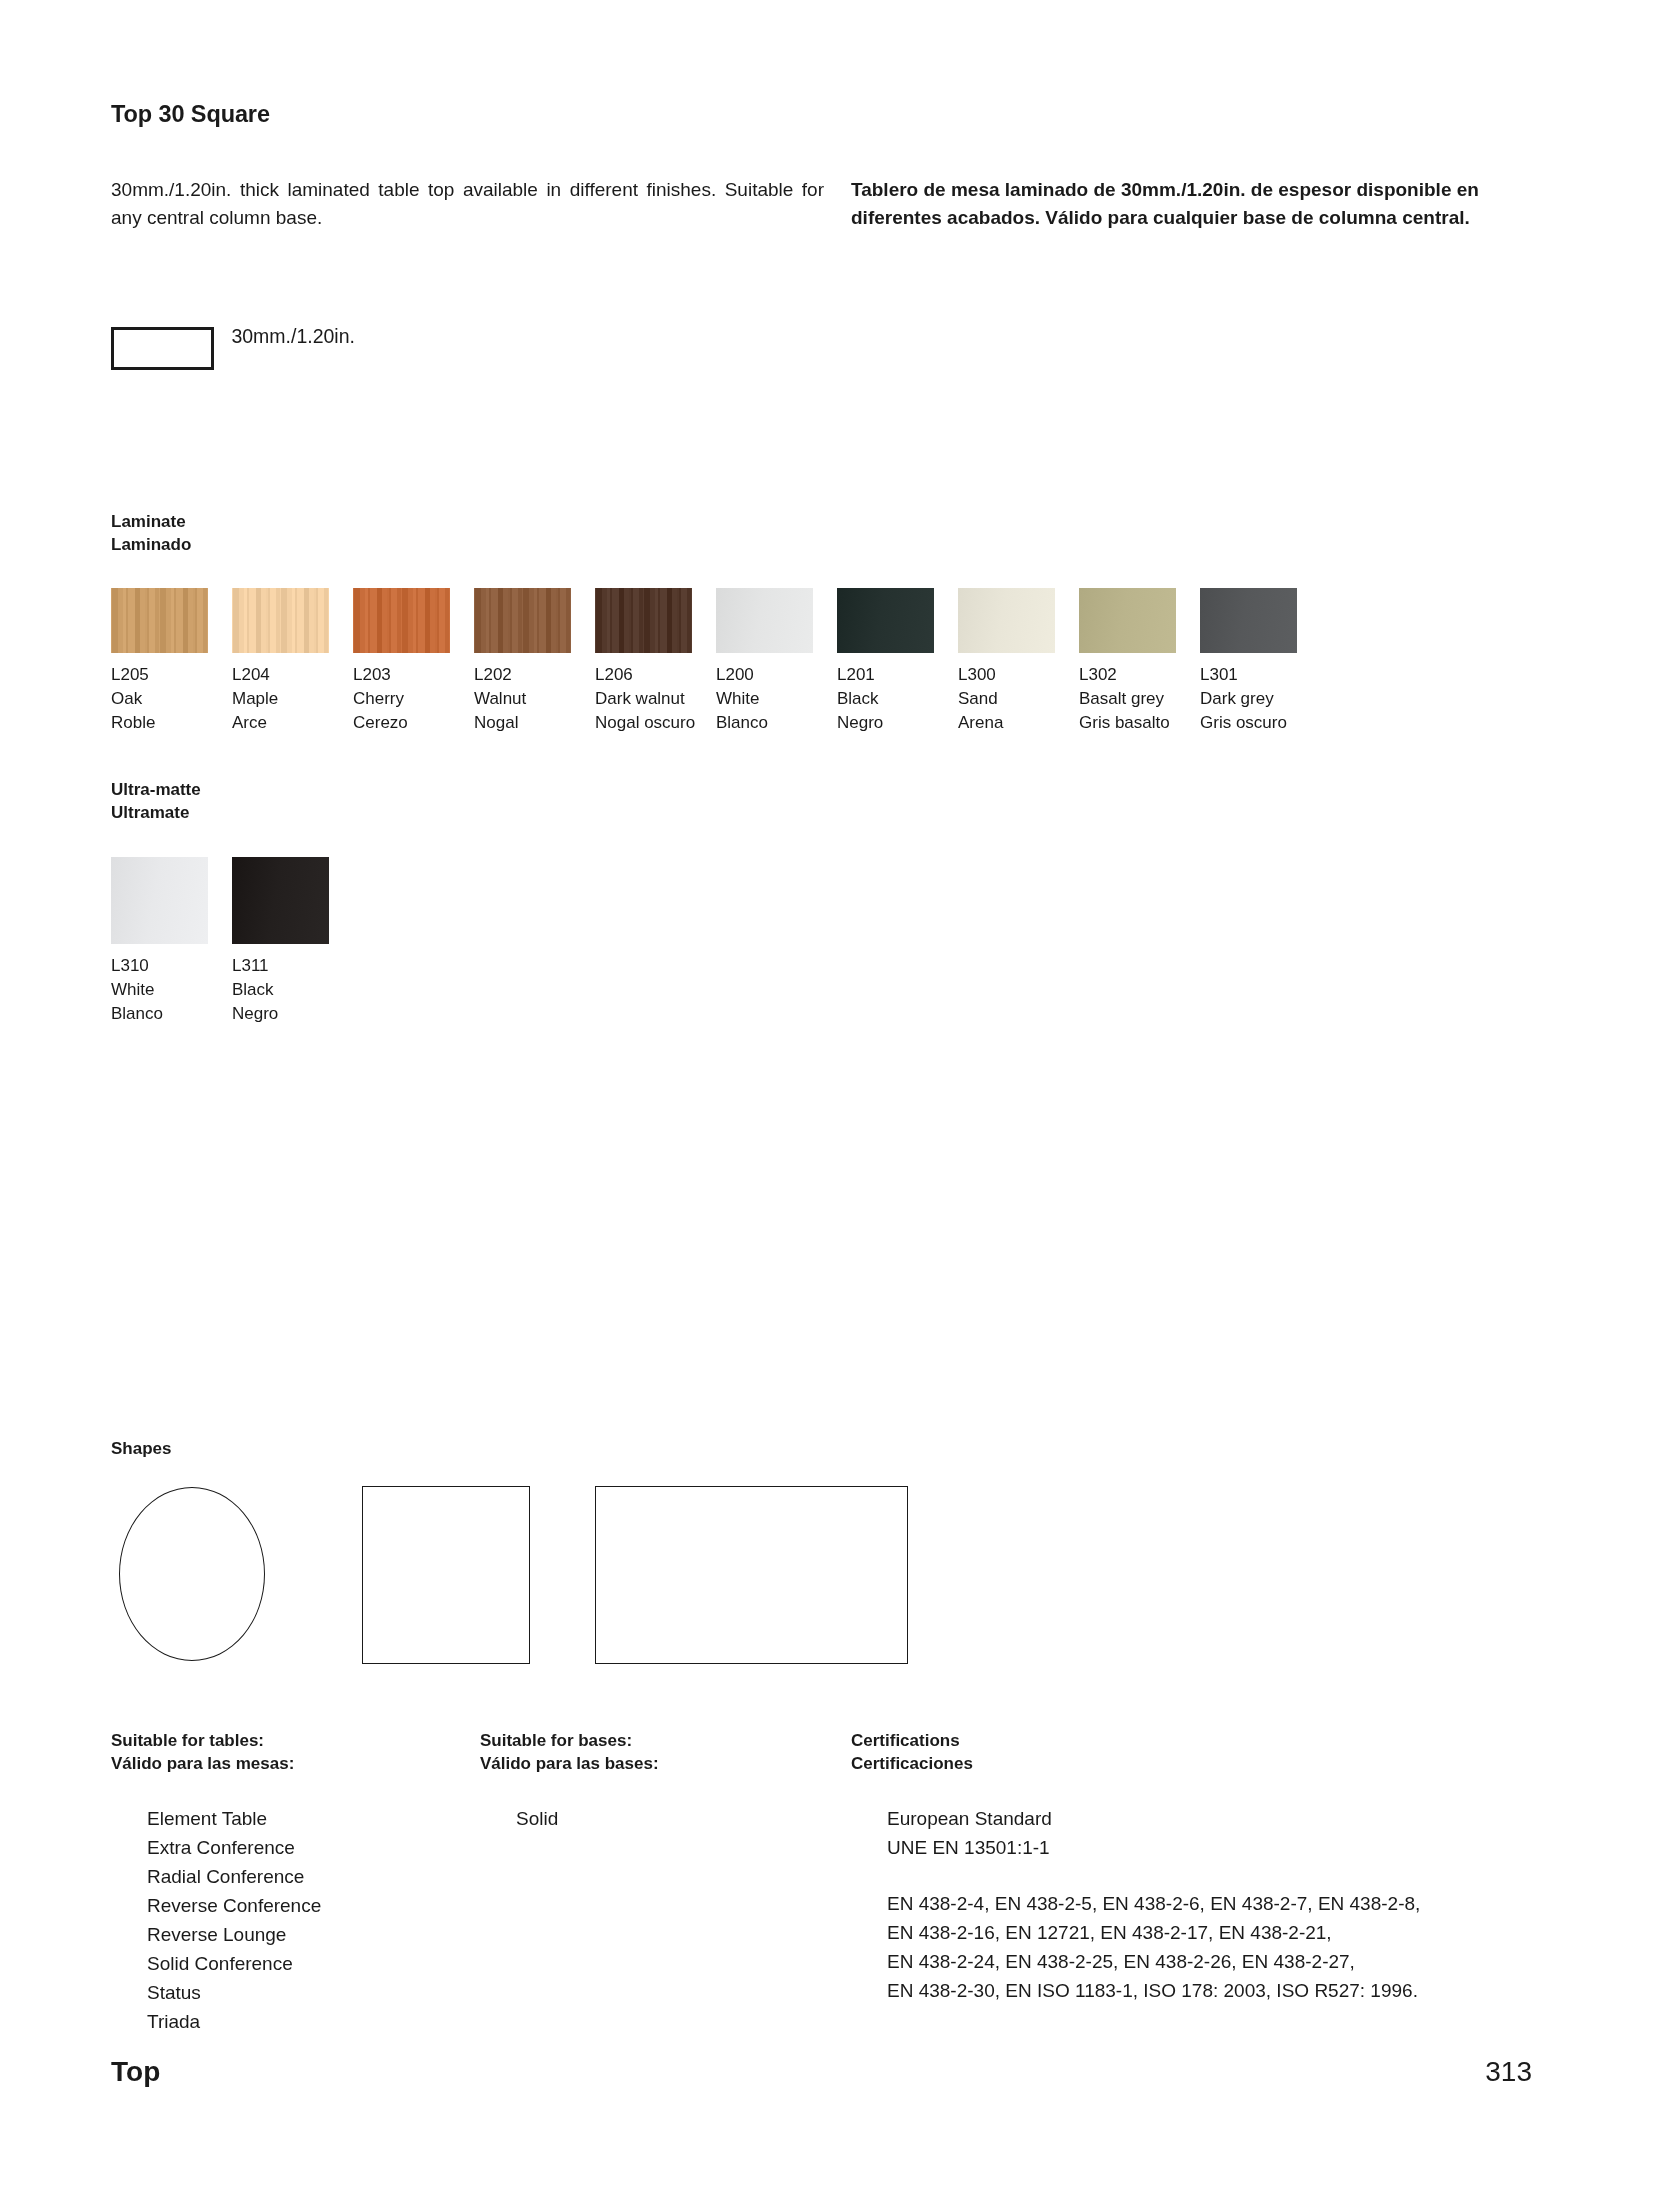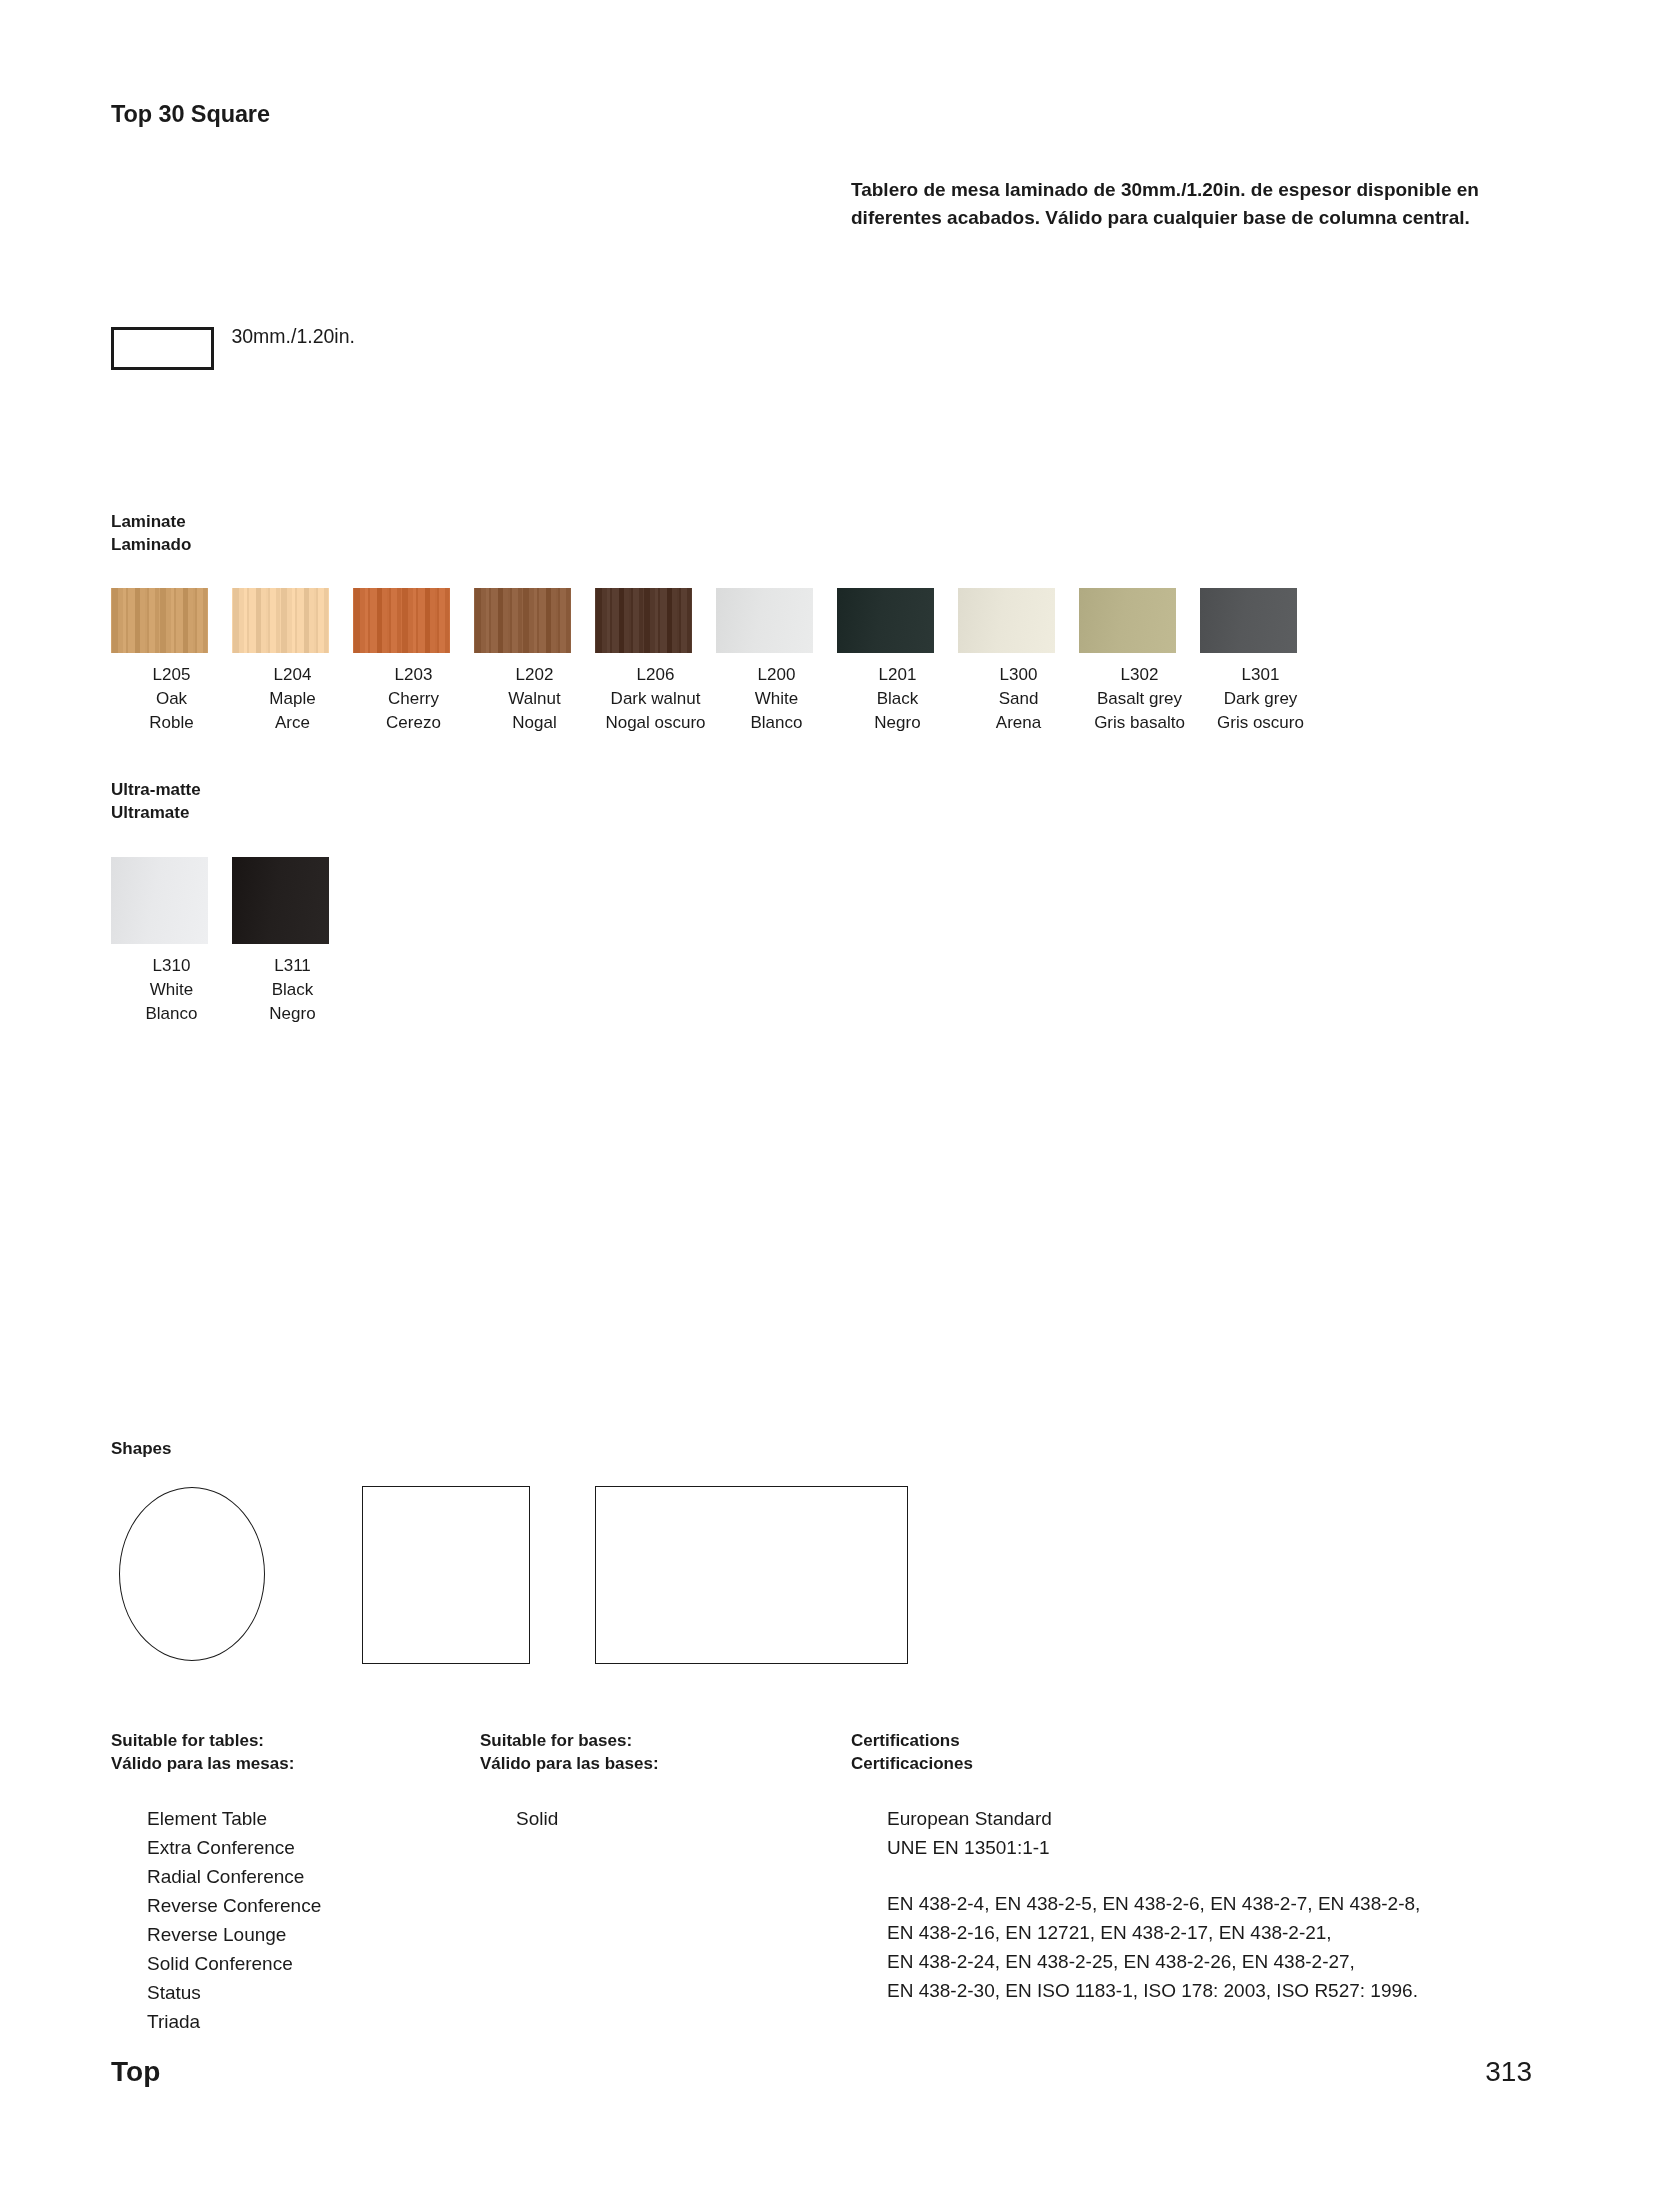--- a/index.html
+++ b/index.html
@@ -77,21 +77,20 @@
     white-space: pre-line;
   }
   #laminate-heading { left: 111px; top: 510px; }
   #ultramatte-heading { left: 111px; top: 778px; }
   #shapes-heading { left: 111px; top: 1437px; }
 
   
   .swatch-grid {
     position: absolute;
     display: flex;
-    text-align: center;
   }
   #laminate-grid { left: 111px; top: 588px; }
   #ultramatte-grid { left: 111px; top: 857px; }
 
   .swatch-cell {
     width: 121px;
     display: block;
   }
   .swatch-chip {
     width: 97px;
@@ -182,20 +181,21 @@
     font-weight: normal;
   }
 </style>
 </head>
 <body>
 
 <div class="page">
 
   <div class="title">Top 30 Square</div>
 
+  <div class="desc desc-en">30mm./1.20in. thick laminated table top available in different finishes. Suitable for any central column base.</div>
   <div class="desc desc-es">Tablero de mesa laminado de 30mm./1.20in. de espesor disponible en diferentes acabados. Válido para cualquier base de columna central.</div>
 
   <div class="thickness-row">
     <div class="thickness-box"></div>
     <div class="thickness-label">30mm./1.20in.</div>
   </div>
 
   <div class="section-heading" id="laminate-heading">Laminate
 Laminado</div>
   <div class="swatch-grid" id="laminate-grid">

